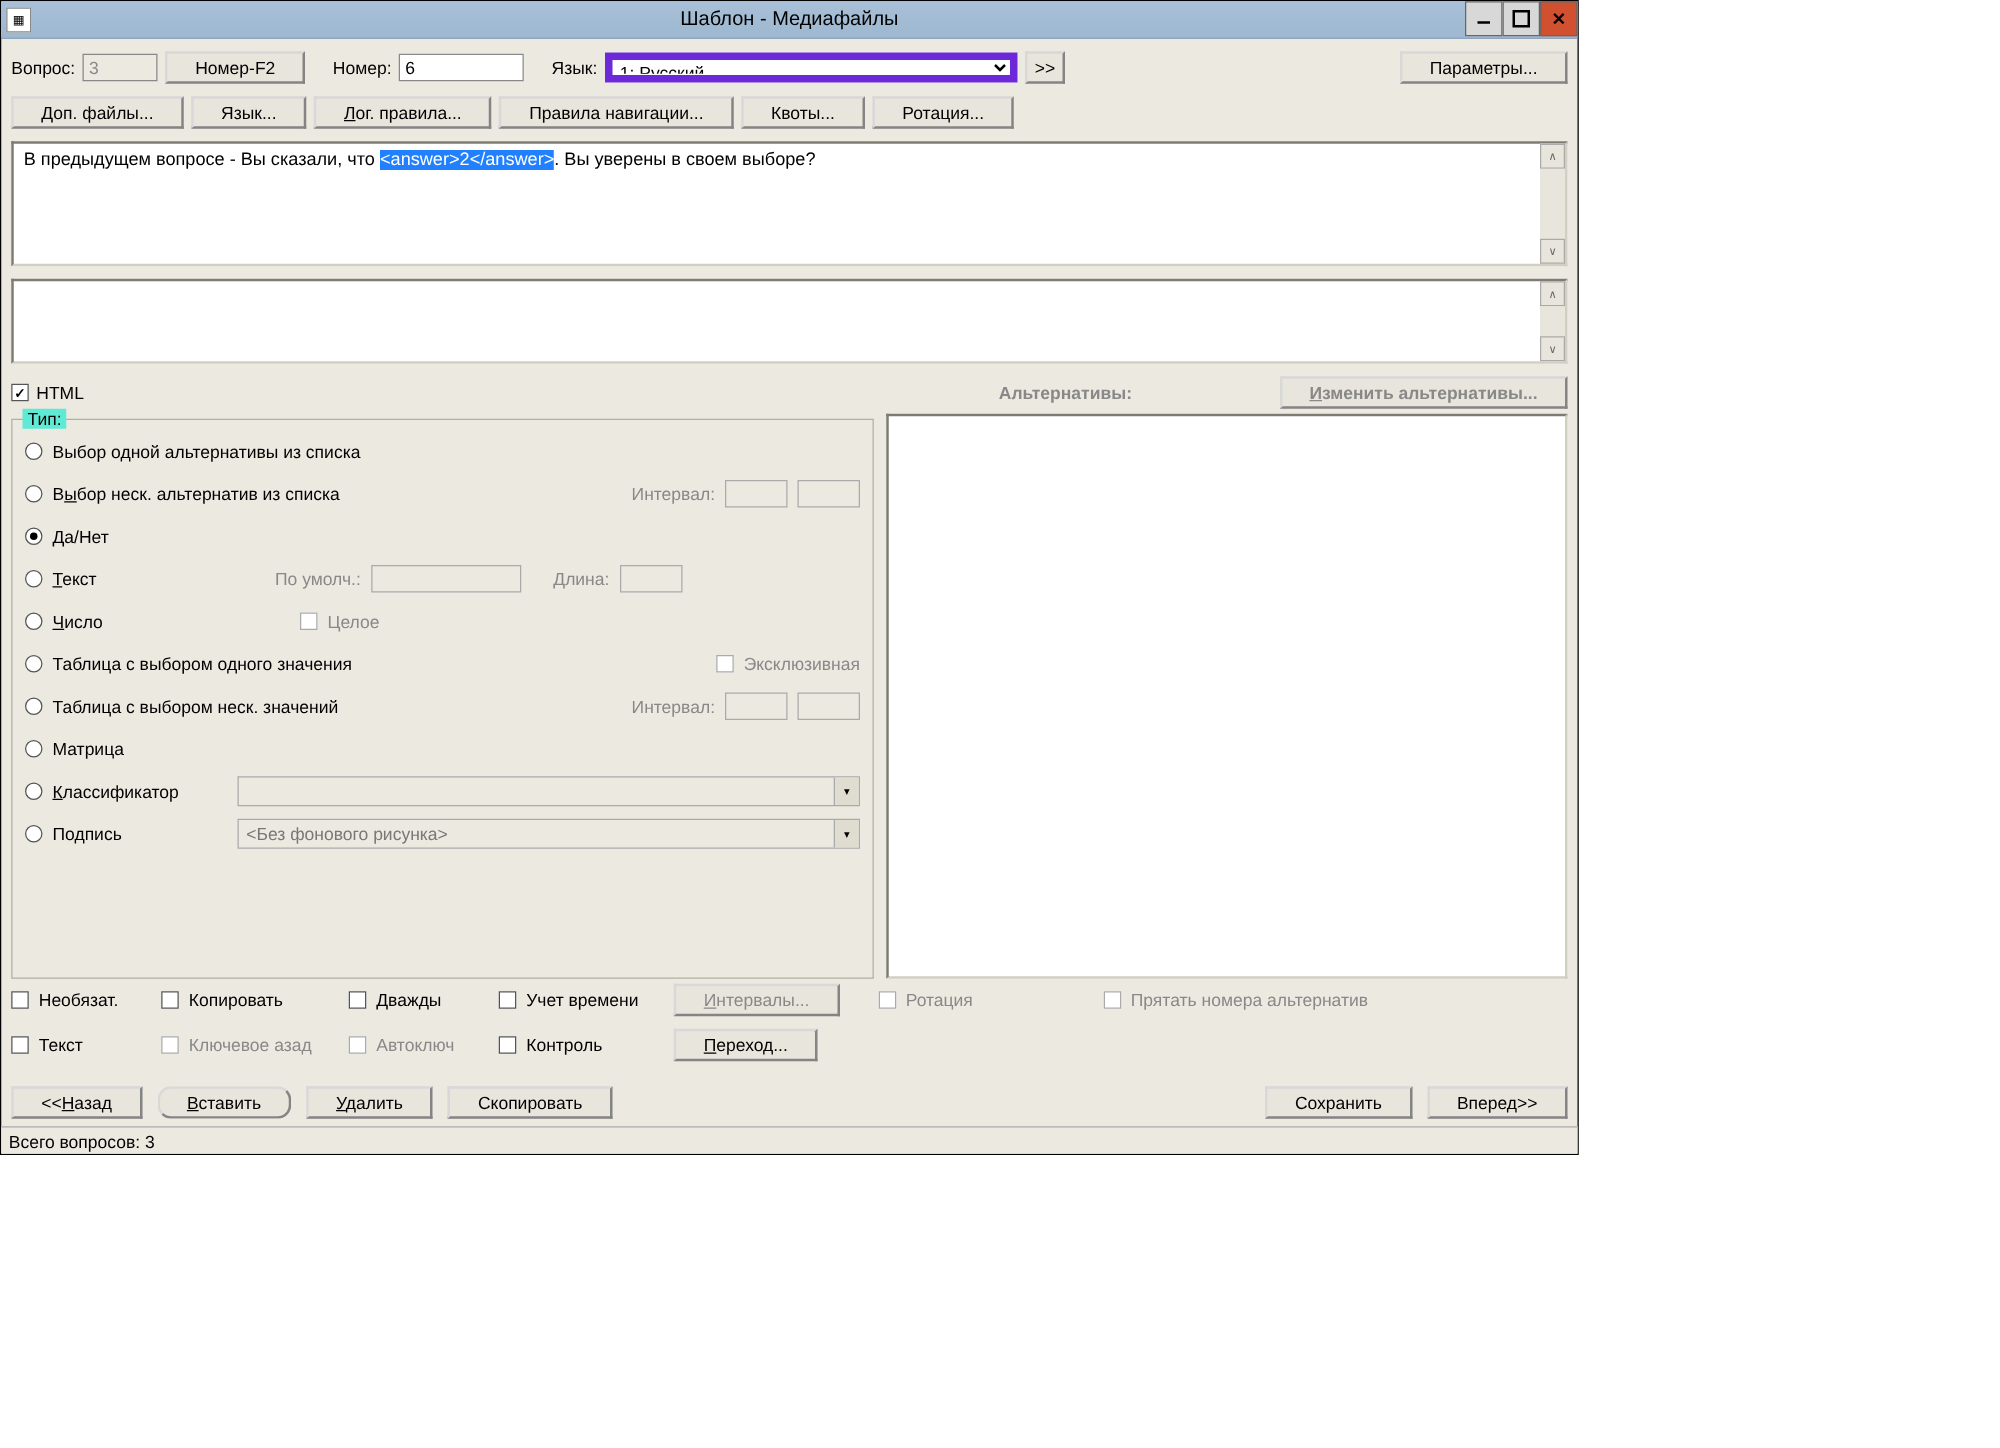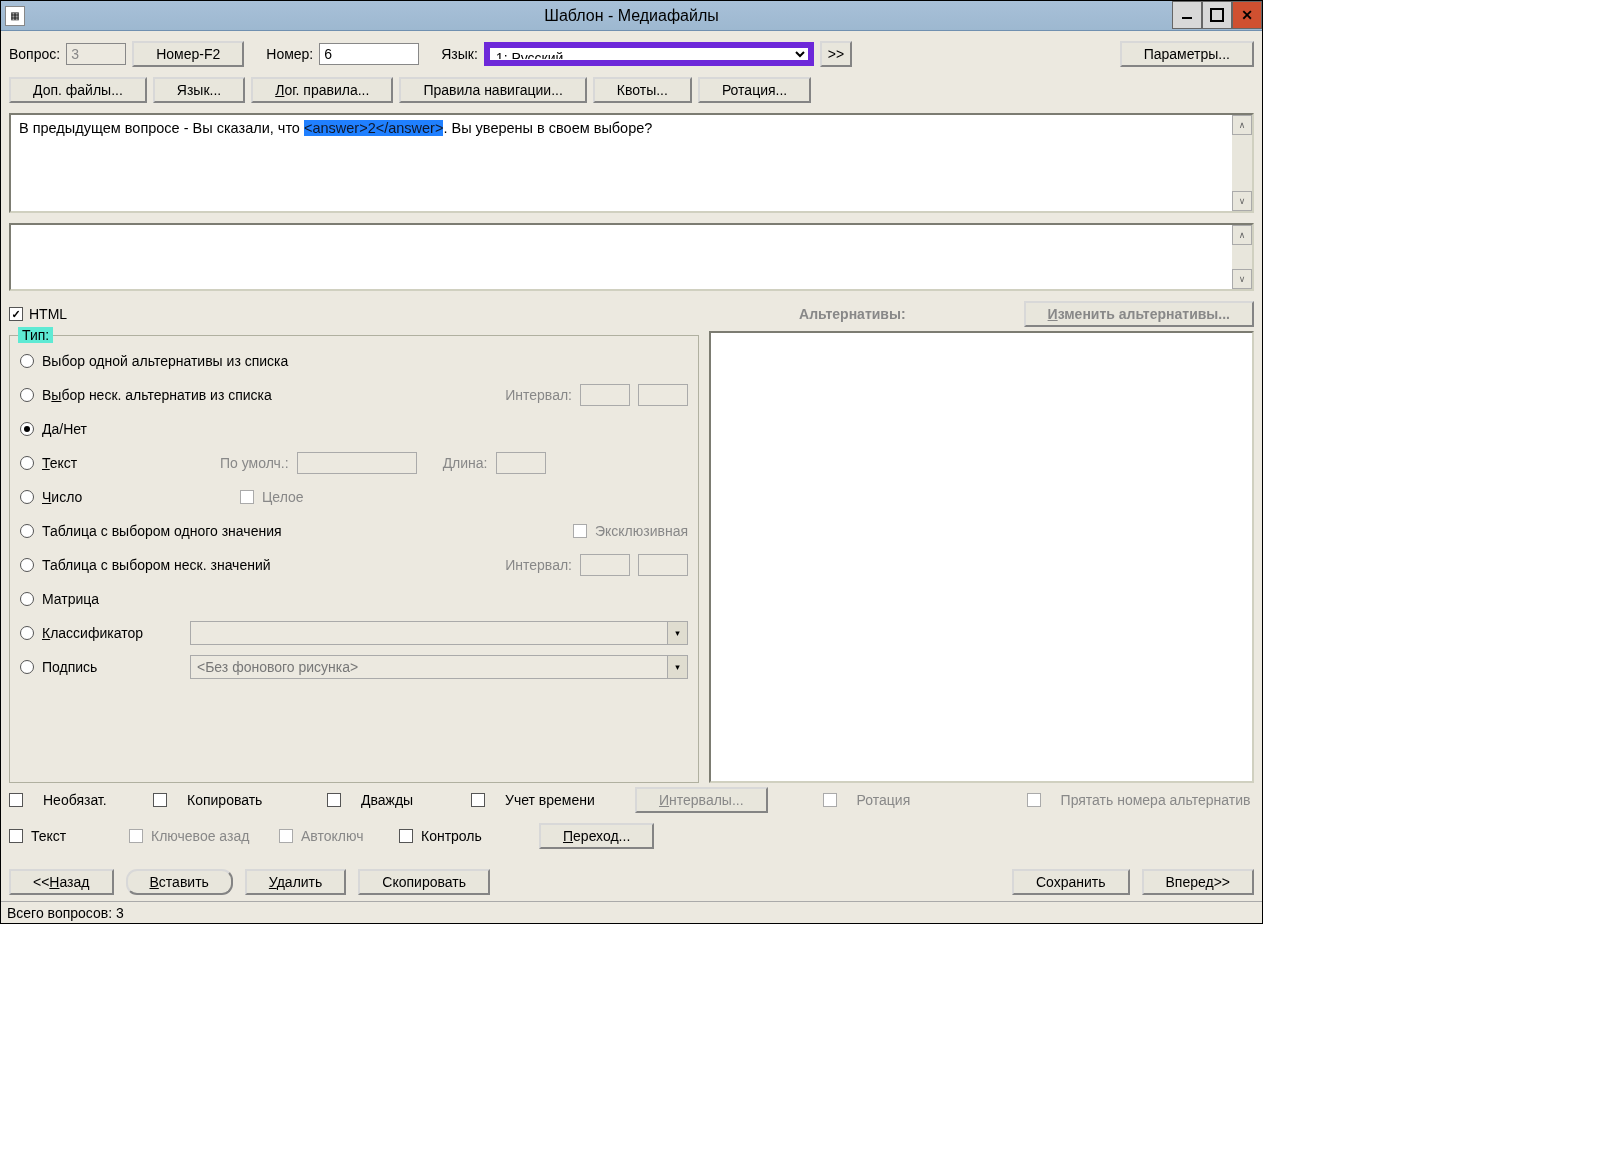--- a/index.html
+++ b/index.html
@@ -19,21 +19,21 @@
 .disabled-text { color: #888; }
 input[type="text"] { border: 1px solid #888; background: #fff; padding: 2px 4px; font-family: inherit; font-size: 14px; height: 22px; }
 input[type="text"].disabled { background: #ece9e0; color: #888; }
 .btn { border: 2px outset #d8d8d8; background: #e8e6dc; padding: 3px 22px; font-family: inherit; font-size: 14px; cursor: pointer; min-height: 26px; }
 select { border: 6px solid #6d28d9; background: #fff; font-family: inherit; font-size: 14px; height: 24px; padding: 1px 2px; }
 .textarea-box { border: 2px inset #d0d0c0; background: #fff; position: relative; display: flex; }
 .textarea-content { flex: 1; padding: 4px 8px; font-size: 14.5px; line-height: 1.3; overflow: hidden; }
 .scrollbar-v { width: 20px; background: #e8e6dc; display: flex; flex-direction: column; }
 .scroll-arrow { height: 20px; background: #e8e6dc; border: 1px solid #aaa; display: flex; align-items: center; justify-content: center; font-size: 9px; color: #666; cursor: pointer; }
 .scroll-track { flex: 1; background: #e8e6dc; }
-.highlighted { background: #2080ff; color: #0f172a; }
+.highlighted { background: #2080ff; color: #ffffff; }
 .fieldset { border: 1px solid #b0b0a0; padding: 8px 10px; position: relative; margin-top: 4px; }
 .fieldset-legend { position: absolute; top: -9px; left: 8px; background: #5eead4; padding: 0 4px; font-size: 14px; }
 .radio-row { display: flex; align-items: center; height: 34px; gap: 8px; }
 .radio { width: 14px; height: 14px; border: 1px solid #555; border-radius: 50%; background: #fff; display: flex; align-items: center; justify-content: center; cursor: pointer; }
 .radio.checked::after { content: ""; width: 6px; height: 6px; background: #000; border-radius: 50%; }
 .radio-label { font-size: 14px; }
 .checkbox { width: 14px; height: 14px; border: 1px solid #555; background: #fff; display: flex; align-items: center; justify-content: center; cursor: pointer; font-size: 11px; font-weight: bold; }
 .checkbox.disabled { border-color: #aaa; color: #aaa; }
 .checkbox.checked::after { content: "✓"; color: #000; }
 .small-input { width: 50px; height: 22px; border: 1px solid #aaa; background: #ece9e0; }
@@ -192,21 +192,21 @@
           <div class="combo" style="flex:1;justify-content:space-between;">
             <div class="combo-text">&lt;Без фонового рисунка&gt;</div>
             <div class="combo-arrow">▾</div>
           </div>
         </div>
       </div>
 
       <div class="listbox" style="flex:1;"></div>
     </div>
 
-    <div class="row" style="margin-top:0;gap:20px;">
+    <div class="row" style="margin-top:0;gap:8px;">
       <div class="checkbox"></div>
       <span class="label" style="width:90px;">Необязат.</span>
       <div class="checkbox"></div>
       <span class="label" style="width:120px;">Копировать</span>
       <div class="checkbox"></div>
       <span class="label" style="width:90px;">Дважды</span>
       <div class="checkbox"></div>
       <span class="label" style="width:110px;">Учет времени</span>
       <button class="btn disabled-text"><span class="underline-char">И</span>нтервалы...</button>
       <span style="width:15px;"></span>

